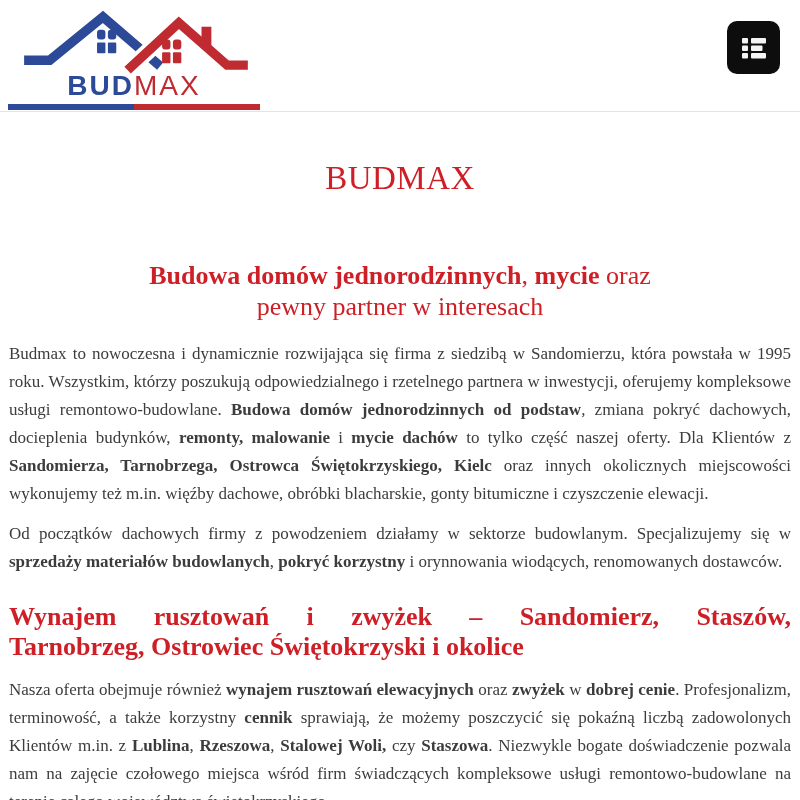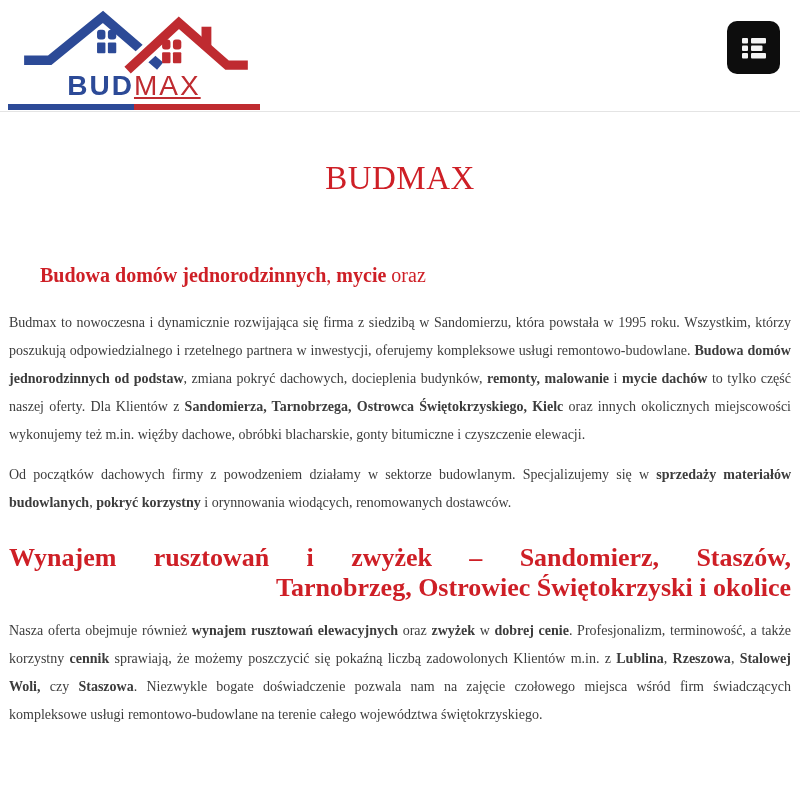--- a/index.html
+++ b/index.html
@@ -22,54 +22,54 @@
   .header-rule{position:absolute;left:0;right:0;top:103px;height:1px;background:var(--rule-gray);}
   .logo{position:relative;z-index:2;width:252px;margin:8px 0 0 8px;display:block;text-decoration:none;cursor:pointer;}
   .logo-houses{display:block;margin:0 auto;}
   .wordmark{
     text-align:center;
     font-family:"Liberation Sans","DejaVu Sans",sans-serif;
     font-size:28px;font-weight:400;letter-spacing:2px;line-height:1;
     margin-top:-4px;
   }
   .wordmark .bud{color:var(--brand-blue);font-weight:bold;}
-  .wordmark .max{color:var(--brand-red);text-decoration:underline;}
+  .wordmark .max{color:var(--brand-red);}
   .logo-bar{display:flex;height:6px;margin-top:4px;}
   .logo-bar .half-blue{flex:1;background:var(--brand-blue);}
   .logo-bar .half-red{flex:1;background:var(--brand-red);}
   .menu-btn{
     position:absolute;top:13px;right:20px;width:53px;height:53px;
     background:var(--menu-bg);border:none;border-radius:10px;
     display:flex;align-items:center;justify-content:center;cursor:pointer;padding:0;
   }
   
   main{padding:0 9px;}
   .page-title{
     margin:38px 0 0;text-align:center;
     font-size:33px;font-weight:400;letter-spacing:.5px;
     color:var(--heading-red);line-height:40px;
   }
   .headline{
     margin:62px auto 18px;max-width:720px;
-    color:var(--heading-red);
-    font-size:20px;font-weight:400;line-height:31px;
+    text-align:center;color:var(--heading-red);
+    font-size:26px;font-weight:400;line-height:31px;
   }
   .headline .hl-line{display:block;}
   .headline strong{font-weight:700;}
   p.body-par{
     margin:12px 0;
-    font-size:14px;line-height:28px;text-align:justify;
+    font-size:17px;line-height:28px;text-align:justify;
   }
   p.body-par strong{font-weight:700;}
   .section-heading{
     margin:26px 0 15px;color:var(--heading-red);
     font-size:26px;font-weight:700;line-height:29.5px;
   }
   .section-heading .sh-line1{display:block;text-align:justify;text-align-last:justify;}
-  .section-heading .sh-line2{display:block;text-align:right;}
+  .section-heading .sh-line2{display:block;text-align:left;}
 </style>
 </head>
 <body>
 
 <header class="site-header">
   <a class="logo">
     <svg class="logo-houses" width="232" height="68" viewBox="0 0 235 69" aria-hidden="true">
 
       <polyline points="6,53 32,53 86,9 144,59" fill="none" stroke="#2c4a97" stroke-width="9.5" stroke-linejoin="miter"></polyline>
       <g fill="#2c4a97">
@@ -110,20 +110,21 @@
       </g>
     </svg>
   </button>
 </header>
 
 <main>
   <h1 class="page-title">BUDMAX</h1>
 
   <h2 class="headline">
     <span class="hl-line"><strong>Budowa domów jednorodzinnych</strong><span>, </span><strong>mycie</strong><span> oraz</span></span>
+    <span class="hl-line"><span>pewny partner w interesach</span></span>
   </h2>
 
   <p class="body-par"><span>Budmax to nowoczesna i dynamicznie rozwijająca się firma z siedzibą w Sandomierzu, która powstała w 1995 roku. Wszystkim, którzy poszukują odpowiedzialnego i rzetelnego partnera w inwestycji, oferujemy kompleksowe usługi remontowo-budowlane. </span><strong>Budowa domów jednorodzinnych od podstaw</strong><span>, zmiana pokryć dachowych, docieplenia budynków, </span><strong>remonty, malowanie</strong><span> i </span><strong>mycie dachów</strong><span> to tylko część naszej oferty. Dla Klientów z </span><strong>Sandomierza, Tarnobrzega, Ostrowca Świętokrzyskiego, Kielc</strong><span> oraz innych okolicznych miejscowości wykonujemy też m.in. więźby dachowe, obróbki blacharskie, gonty bitumiczne i czyszczenie elewacji.</span></p>
 
   <p class="body-par"><span>Od początków dachowych firmy z powodzeniem działamy w sektorze budowlanym. Specjalizujemy się w </span><strong>sprzedaży materiałów budowlanych</strong><span>, </span><strong>pokryć korzystny</strong><span> i orynnowania wiodących, renomowanych dostawców.</span></p>
 
   <h3 class="section-heading">
     <span class="sh-line1">Wynajem rusztowań i zwyżek – Sandomierz, Staszów,</span>
     <span class="sh-line2">Tarnobrzeg, Ostrowiec Świętokrzyski i okolice</span>
   </h3>

